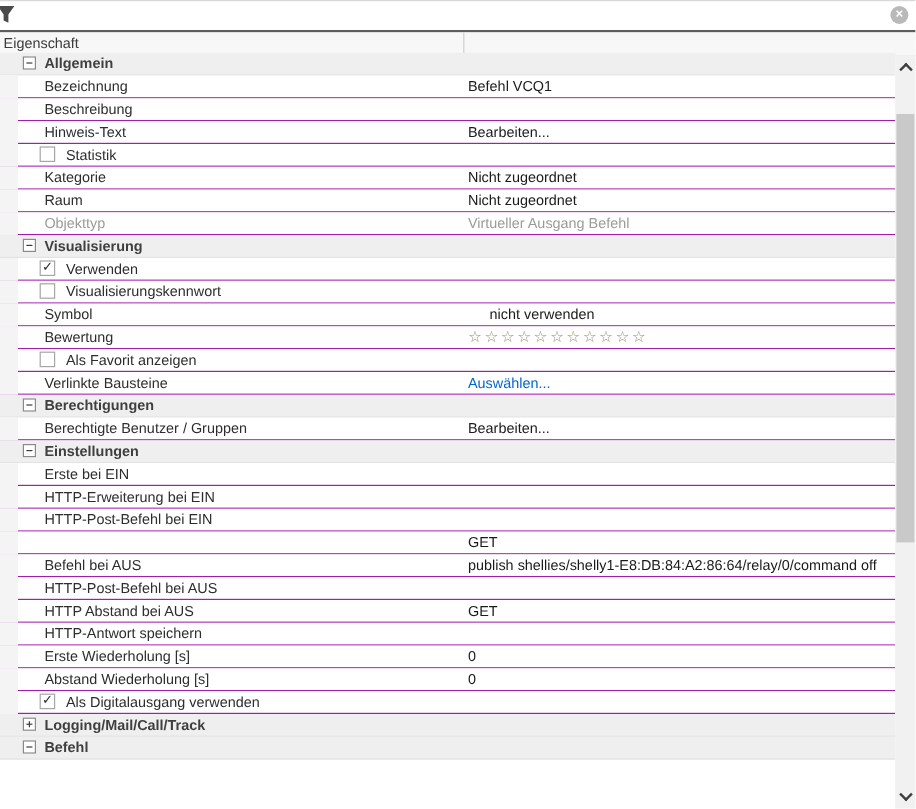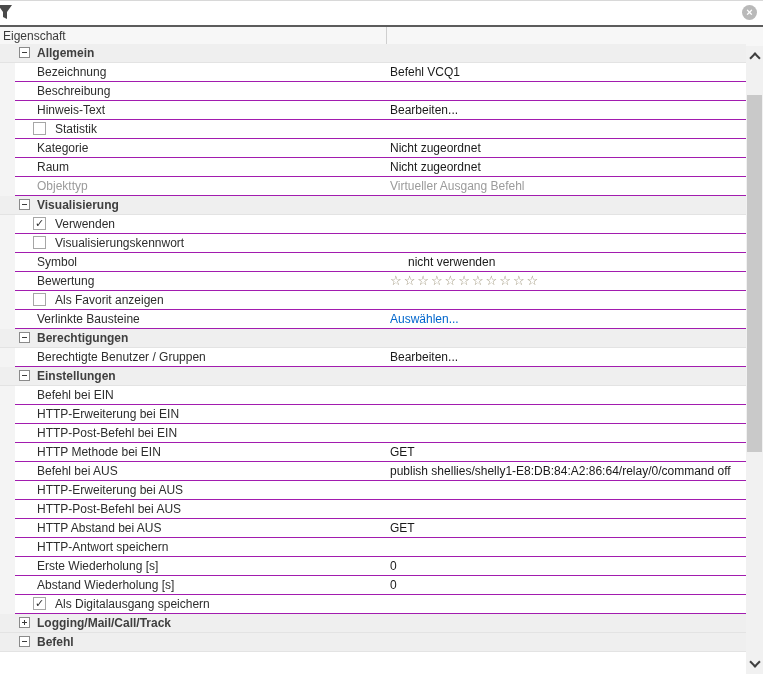--- a/index.html
+++ b/index.html
@@ -150,46 +150,41 @@
         <div class="gutter"></div>
         <span class="label">Berechtigte Benutzer / Gruppen</span>
         <span class="value">Bearbeiten...</span>
       </div>
       <div class="row section">
         <span class="expander"></span>
         <span class="label">Einstellungen</span>
       </div>
       <div class="row prop">
         <div class="gutter"></div>
-        <span class="label">Befehl bei EIN</span>
+        <span class="label">Erste bei EIN</span>
       </div>
       <div class="row prop">
         <div class="gutter"></div>
         <span class="label">HTTP-Erweiterung bei EIN</span>
       </div>
       <div class="row prop">
         <div class="gutter"></div>
         <span class="label">HTTP-Post-Befehl bei EIN</span>
       </div>
       <div class="row prop">
         <div class="gutter"></div>
-        <span class="label">HTTP Methode bei EIN</span>
         <span class="value">GET</span>
       </div>
       <div class="row prop">
         <div class="gutter"></div>
         <span class="label">Befehl bei AUS</span>
         <span class="value">publish shellies/shelly1-E8:DB:84:A2:86:64/relay/0/command off</span>
       </div>
       <div class="row prop">
         <div class="gutter"></div>
-        <span class="label">HTTP-Erweiterung bei AUS</span>
-      </div>
-      <div class="row prop">
-        <div class="gutter"></div>
         <span class="label">HTTP-Post-Befehl bei AUS</span>
       </div>
       <div class="row prop">
         <div class="gutter"></div>
         <span class="label">HTTP Abstand bei AUS</span>
         <span class="value">GET</span>
       </div>
       <div class="row prop">
         <div class="gutter"></div>
         <span class="label">HTTP-Antwort speichern</span>
@@ -200,21 +195,21 @@
         <span class="value">0</span>
       </div>
       <div class="row prop">
         <div class="gutter"></div>
         <span class="label">Abstand Wiederholung [s]</span>
         <span class="value">0</span>
       </div>
       <div class="row check">
         <div class="gutter"></div>
         <span class="checkbox checked"></span>
-        <span class="label">Als Digitalausgang speichern</span>
+        <span class="label">Als Digitalausgang verwenden</span>
       </div>
       <div class="row section">
         <span class="expander plus"></span>
         <span class="label">Logging/Mail/Call/Track</span>
       </div>
       <div class="row section">
         <span class="expander"></span>
         <span class="label">Befehl</span>
       </div>
     </div>

